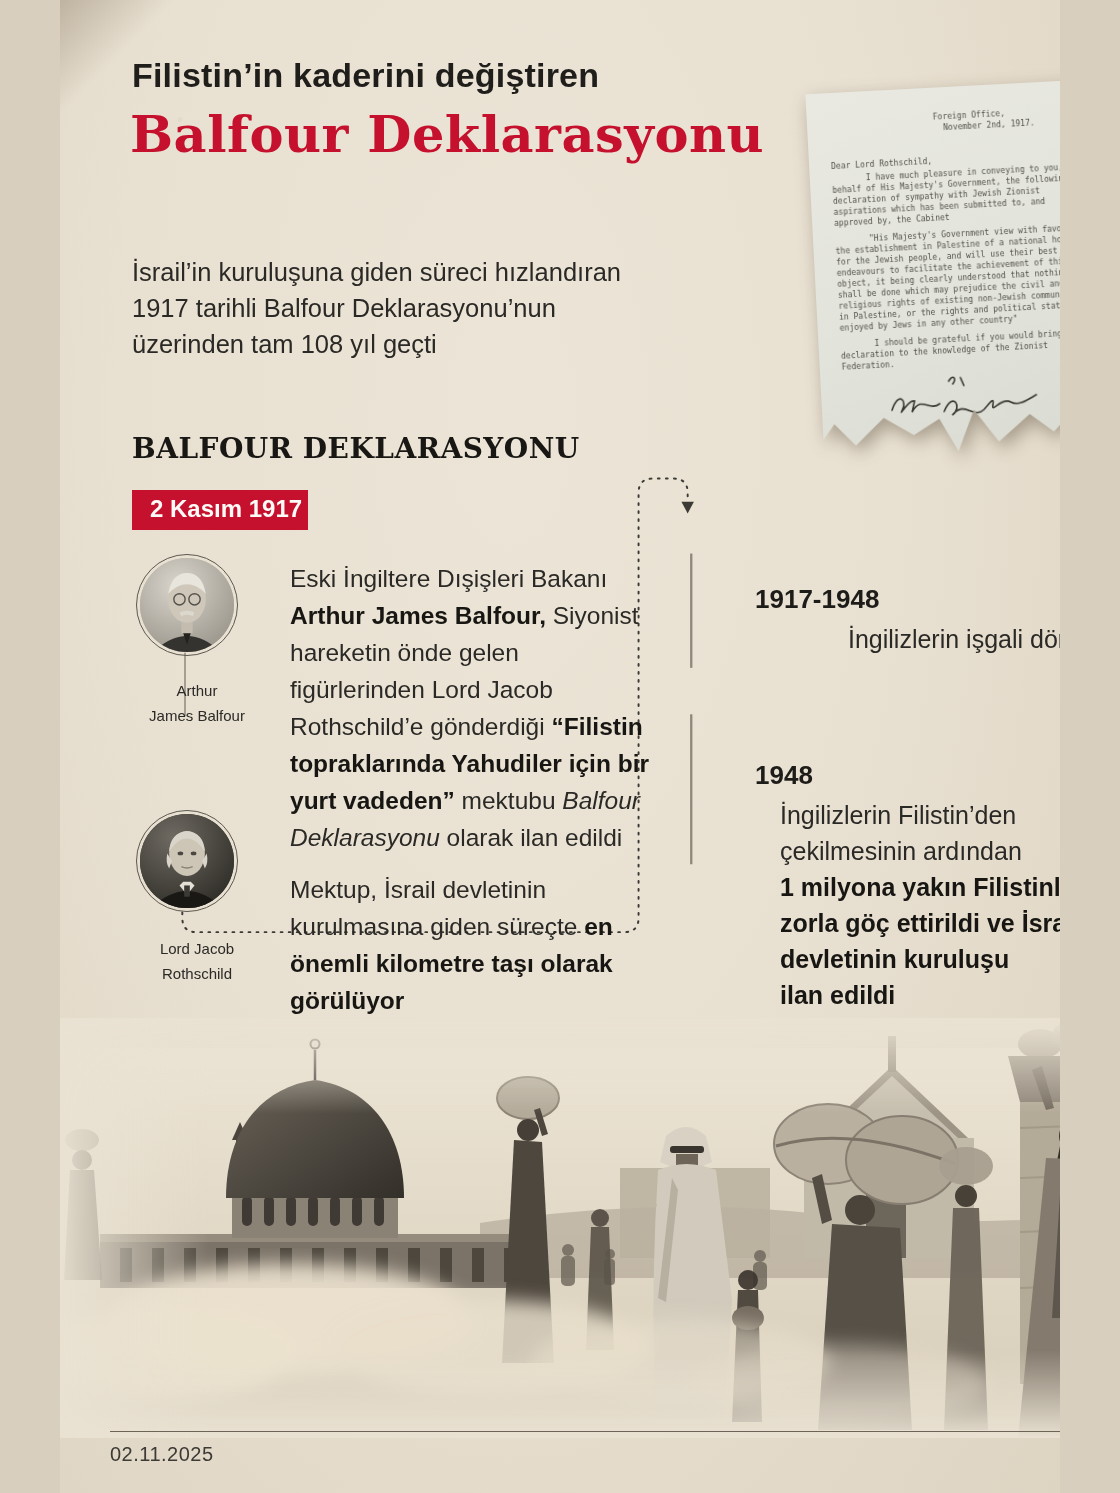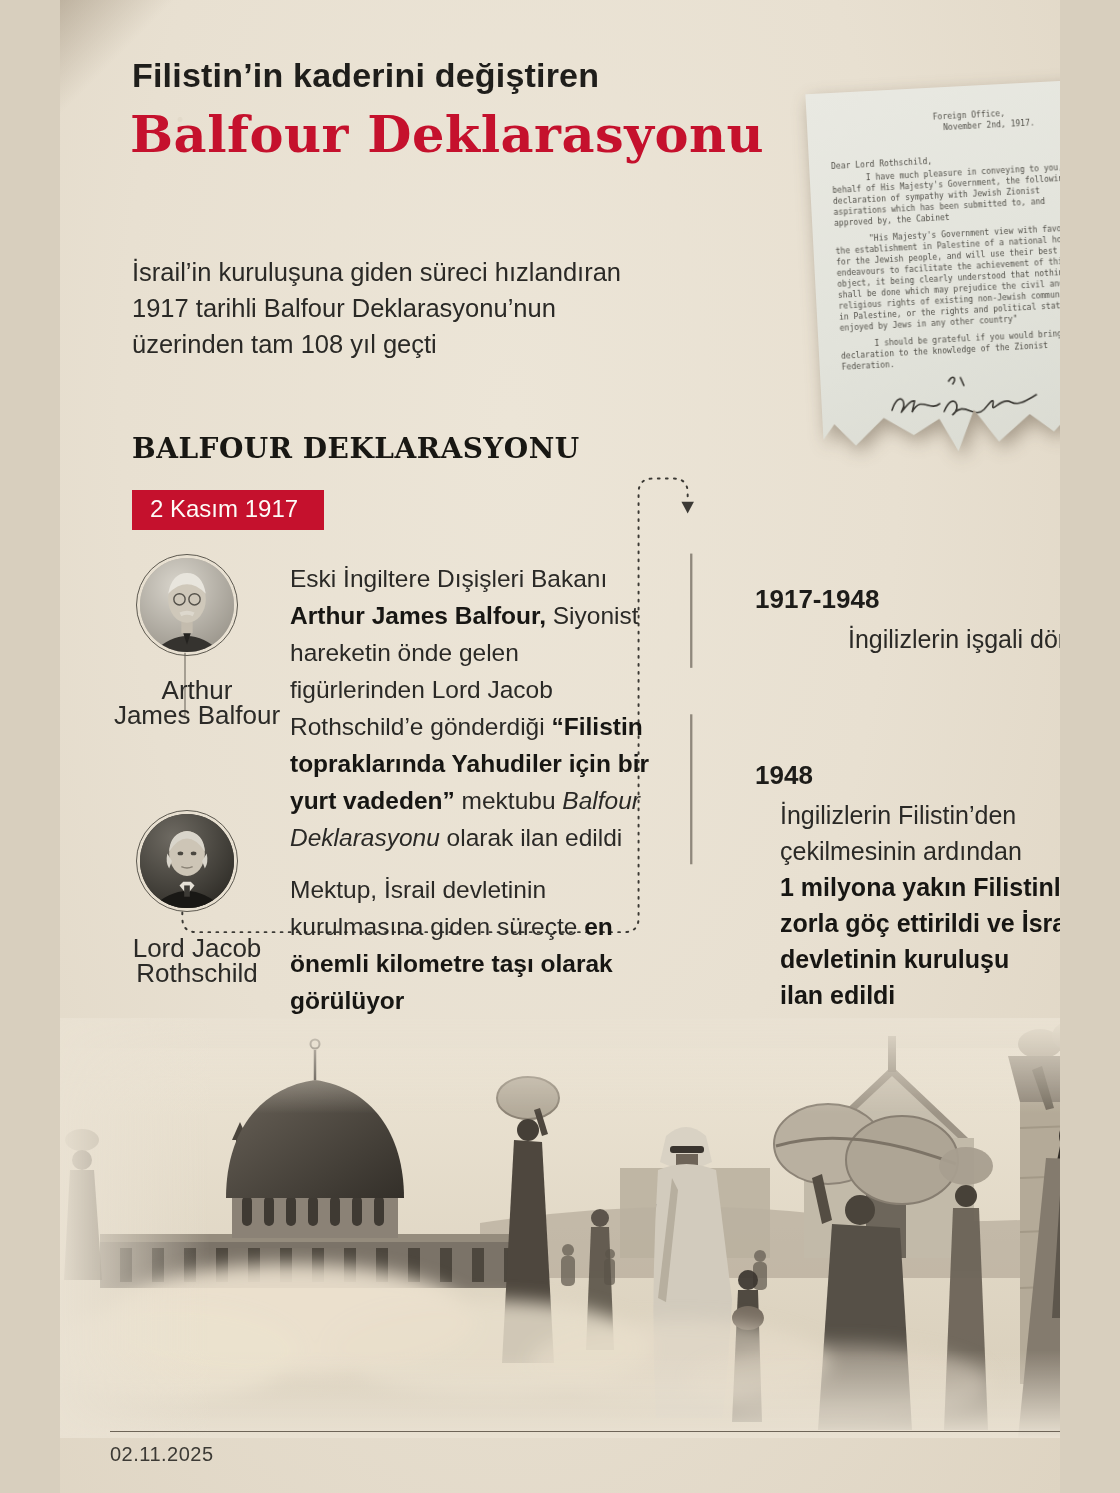--- a/index.html
+++ b/index.html
@@ -17,42 +17,42 @@
   
   .kicker{position:absolute;left:72px;top:56px;font-size:34px;font-weight:800;color:#1f1e1b;letter-spacing:.2px;}
   .main-title{position:absolute;left:70px;top:104px;font-family:"DejaVu Serif",serif;font-weight:bold;
         font-size:51px;color:#c5112d;letter-spacing:.5px;}
   .age-line{position:absolute;left:72px;top:182px;font-size:42px;font-weight:800;color:#201f1c;}
   .intro{position:absolute;left:72px;top:254px;font-size:25.5px;line-height:36px;color:#2a2926;white-space:pre-line;}
   .lead{position:absolute;left:72px;top:399px;font-size:26px;font-weight:bold;color:#1f1e1b;}
   .lead-title{position:absolute;left:72px;top:432px;font-family:"DejaVu Serif",serif;font-weight:bold;
         font-size:28px;color:#181713;letter-spacing:.5px;}
   .date-badge{position:absolute;left:72px;top:490px;background:#c5112d;color:#fdfbf7;
-        font-size:24px;font-weight:normal;padding:5px 26px 7px 18px;}
+        font-size:24px;font-weight:bold;padding:5px 6px 7px 18px;}
 
   
   .letter{position:absolute;left:753px;top:88px;width:292px;height:372px;
         transform:rotate(-3deg);transform-origin:40% 40%;
         filter:drop-shadow(4px 7px 9px rgba(60,45,25,.38));}
   .letter-paper{width:100%;height:100%;background:linear-gradient(160deg,#e9e9e2 0%,#e2e3db 55%,#d9dad1 100%);
         clip-path:polygon(0 0,100% 0,100% 85%,96% 91%,88% 87%,79% 94%,71% 89%,60% 96%,52% 87%,46% 98%,40% 89%,31% 93%,21% 88%,11% 95%,4% 89%,0 93%);
         padding:24px 20px 0 22px;box-sizing:border-box;
         font-family:"DejaVu Sans Mono",monospace;font-size:8px;line-height:11px;color:#53514a;}
   .letter-head{width:140px;margin-left:auto;margin-right:6px;}
   .letter-head .l2{padding-left:10px;}
   .letter-sal{margin-top:22px;}
   .letter p{margin:0 0 6px 0;text-indent:34px;}
   .letter .no-top{margin-top:2px;}
   .signature{display:block;margin:4px auto 0 auto;}
 
   
   .portrait{position:absolute;width:102px;height:102px;border-radius:50%;
         border:1.5px solid #5c584f;padding:3px;box-sizing:border-box;background:transparent;}
   .portrait .ph{width:100%;height:100%;border-radius:50%;overflow:hidden;display:block;}
-  .portrait-label{position:absolute;width:220px;text-align:center;font-size:26px;line-height:25px;
+  .portrait-label{position:absolute;width:220px;text-align:center;font-size:15px;line-height:25px;
         color:#2b2a27;white-space:pre-line;}
   .p1{left:76px;top:554px;}  .p1l{left:27px;top:678px;}
   .p2{left:76px;top:810px;}  .p2l{left:27px;top:936px;}
 
   .seg-par{position:absolute;font-size:24.5px;line-height:37px;color:#2a2926;white-space:pre-wrap;}
   .sg-b{font-weight:bold;color:#171613;}
   .sg-i{font-style:italic;}
   .lc1{left:230px;top:560px;width:440px;}
   .lc2{left:230px;top:871px;width:440px;}
 

